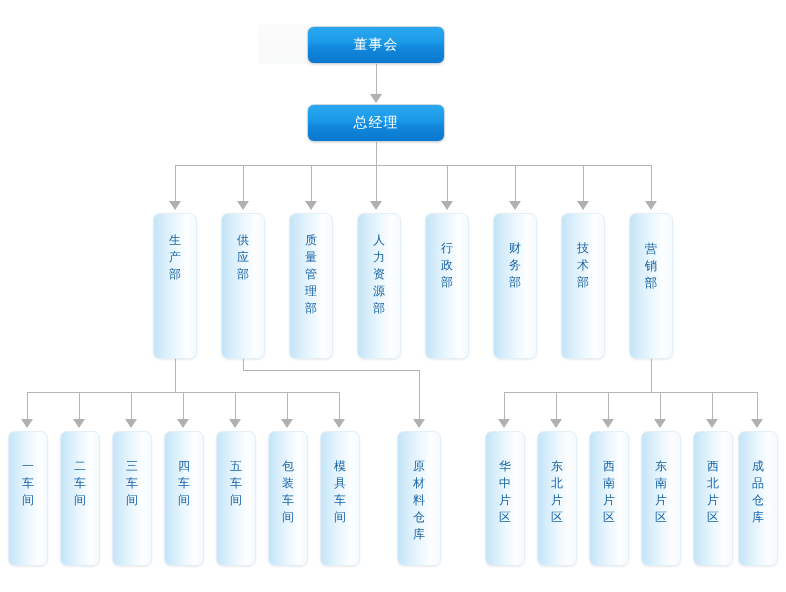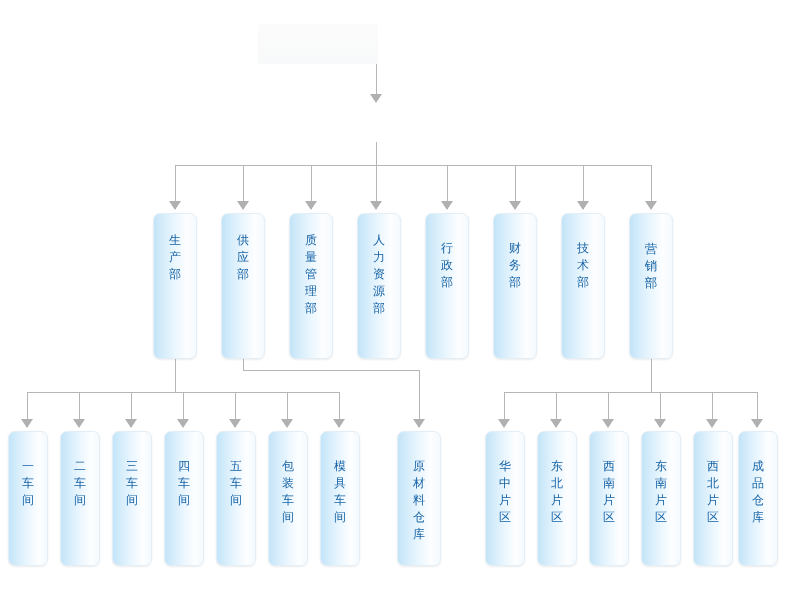--- a/index.html
+++ b/index.html
@@ -153,21 +153,27 @@
   <div class="arrow" style="left:550px; top:419px;"></div>
   <div class="line-v" style="left:608px; top:392px; height:29px;"></div>
   <div class="arrow" style="left:602px; top:419px;"></div>
   <div class="line-v" style="left:660px; top:392px; height:29px;"></div>
   <div class="arrow" style="left:654px; top:419px;"></div>
   <div class="line-v" style="left:712px; top:392px; height:29px;"></div>
   <div class="arrow" style="left:706px; top:419px;"></div>
   <div class="line-v" style="left:757px; top:392px; height:29px;"></div>
   <div class="arrow" style="left:751px; top:419px;"></div>
 
-
+  <div class="node-blue" style="left: 307px; top: 26px; width: 138px; height: 38px;">
+    <span>董事会</span>
+  </div>
+
+  <div class="node-blue" style="left: 307px; top: 104px; width: 138px; height: 38px;">
+    <span>总经理</span>
+  </div>
 
   <div class="node-light" style="left: 153px; top: 213px; width: 44px; height: 146px;">
     <div class="vtext">生
 产
 部</div>
   </div>
   <div class="node-light" style="left: 221px; top: 213px; width: 44px; height: 146px;">
     <div class="vtext">供
 应
 部</div>

